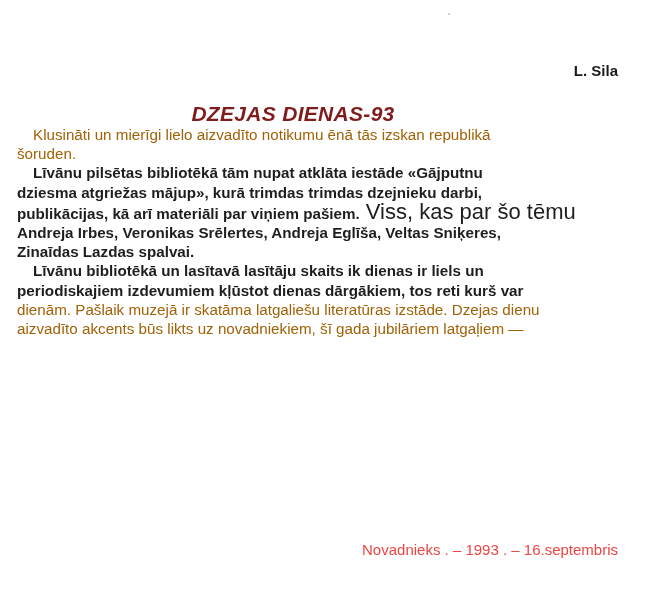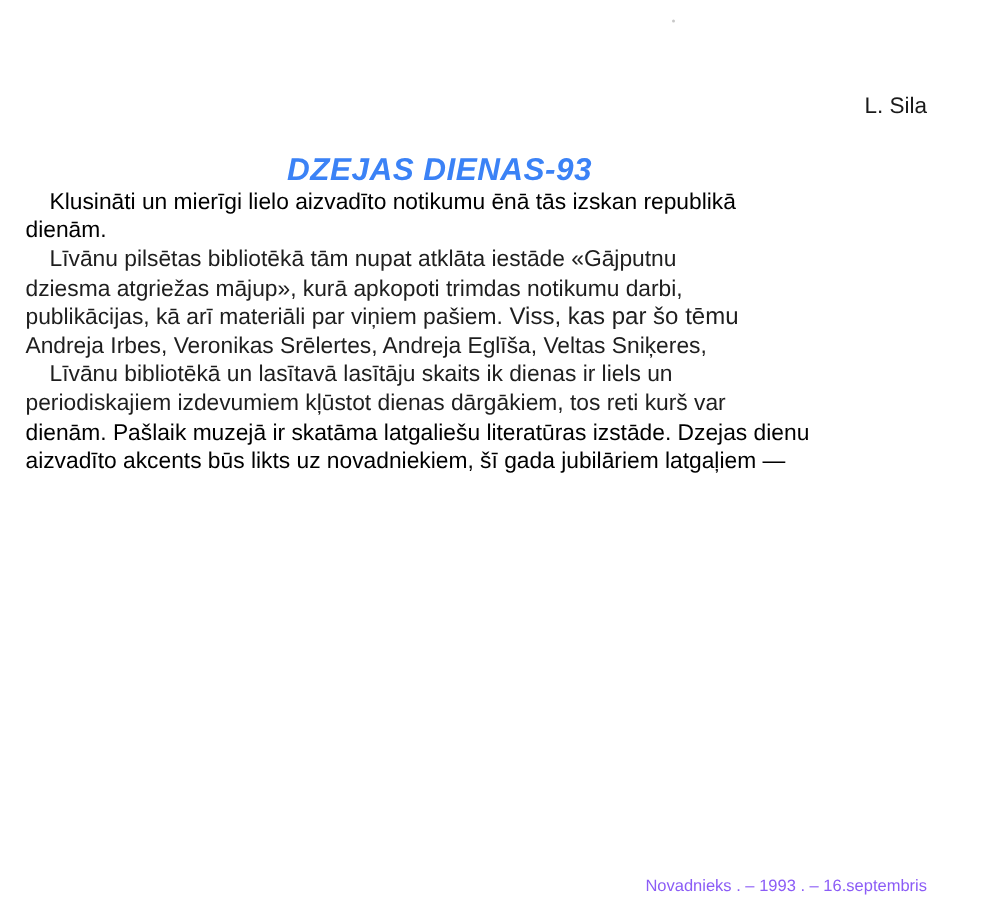--- a/index.html
+++ b/index.html
@@ -24,86 +24,86 @@
       position: absolute;
       left: 448px; top: 13px;
       width: 2px; height: 2px;
       background: #c8c8c8;
       border-radius: 1px;
     }
     .author {
       position: absolute;
       right: 36px;
       top: 62px;
-      font-weight: normal;
+      font-weight: bold;
       font-size: 15px;
       color: #1a1a1a;
       text-align: right;
     }
     .title {
       position: absolute;
       left: 0;
       width: 572px;
       top: 102px;
       text-align: center;
       padding-left: 14px;
       box-sizing: border-box;
       font-weight: bold;
       font-style: italic;
       font-size: 21px;
       letter-spacing: 0.3px;
-      color: #3b82f6;
+      color: #7f1d1d;
     }
     .body-text {
       position: absolute;
       left: 17px;
       top: 125px;
       width: 610px;
       font-size: 15.2px;
       line-height: 19.2px;
     }
     .para {
       margin: 0;
       text-indent: 16px;
     }
     .line { display: block; white-space: nowrap; }
-    .b { font-weight: normal; }
-    .big { font-size: 16px; }
-    .p1 .line, .p4 .line { color: #000000; }
+    .b { font-weight: bold; }
+    .big { font-size: 22px; }
+    .p1 .line, .p4 .line { color: #a16207; }
     .source {
       position: absolute;
       right: 36px;
       top: 541px;
-      font-size: 11px;
-      color: #8b5cf6;
-      margin-top: 44px;
+      font-size: 15px;
+      color: #ef4444;
     }
   </style>
 </head>
 <body>
 
 <div class="page">
   <div class="speck"></div>
 
   <div class="author">L. Sila</div>
 
   <div class="title">DZEJAS DIENAS-93</div>
 
   <div class="body-text">
 
     <p class="para p1">
       <span class="line">Klusināti un mierīgi lielo aizvadīto notikumu ēnā tās izskan republikā</span>
-      <span class="line" style="margin-left:-16px">dienām.</span>
+      <span class="line" style="margin-left:-16px">šoruden.</span>
     </p>
 
     <p class="para p2">
       <span class="line b">Līvānu pilsētas bibliotēkā tām nupat atklāta iestāde «Gājputnu</span>
-      <span class="line b" style="margin-left:-16px">dziesma atgriežas mājup», kurā apkopoti trimdas notikumu darbi,</span>
+      <span class="line b" style="margin-left:-16px">dziesma atgriežas mājup», kurā trimdas trimdas dzejnieku darbi,</span>
       <span class="line" style="margin-left:-16px"><span class="b">publikācijas, kā arī materiāli par viņiem pašiem.</span><span class="big"> Viss, kas par šo tēmu</span></span>
       <span class="line b" style="margin-left:-16px">Andreja Irbes, Veronikas Srēlertes, Andreja Eglīša, Veltas Sniķeres,</span>
+      <span class="line b" style="margin-left:-16px">Zinaīdas Lazdas spalvai.</span>
     </p>
 
     <p class="para p3 b">
       <span class="line">Līvānu bibliotēkā un lasītavā lasītāju skaits ik dienas ir liels un</span>
       <span class="line" style="margin-left:-16px">periodiskajiem izdevumiem kļūstot dienas dārgākiem, tos reti kurš var</span>
     </p>
 
     <p class="para p4">
       <span class="line" style="margin-left:-16px">dienām. Pašlaik muzejā ir skatāma latgaliešu literatūras izstāde. Dzejas dienu</span>
       <span class="line" style="margin-left:-16px">aizvadīto akcents būs likts uz novadniekiem, šī gada jubilāriem latgaļiem —</span>

